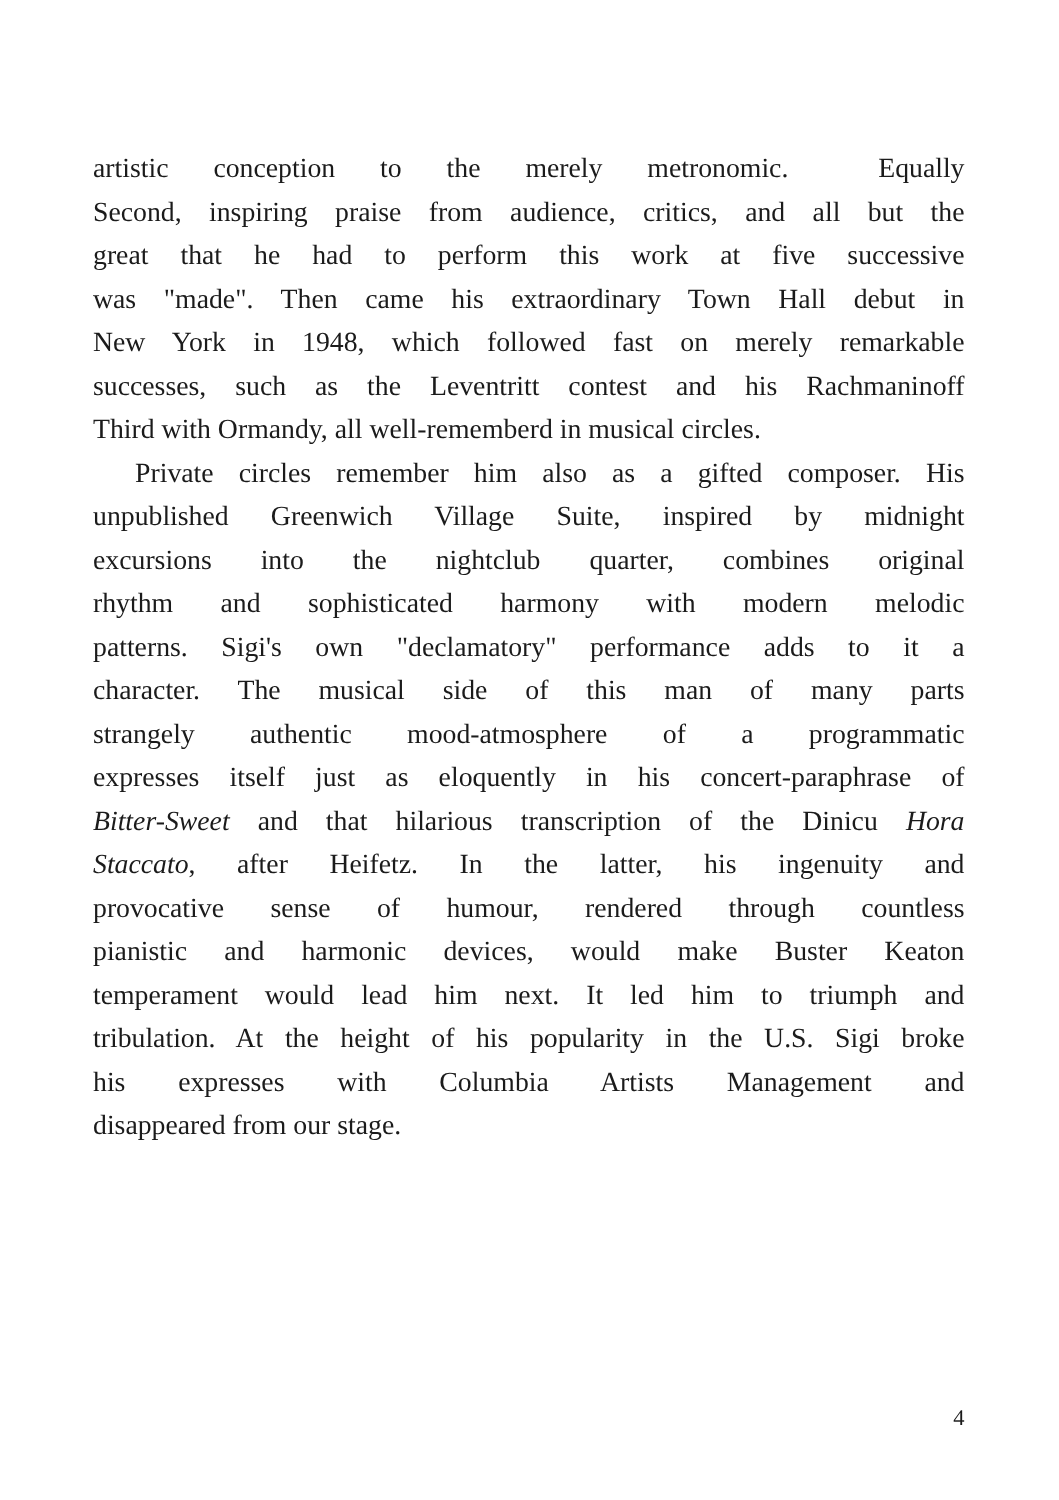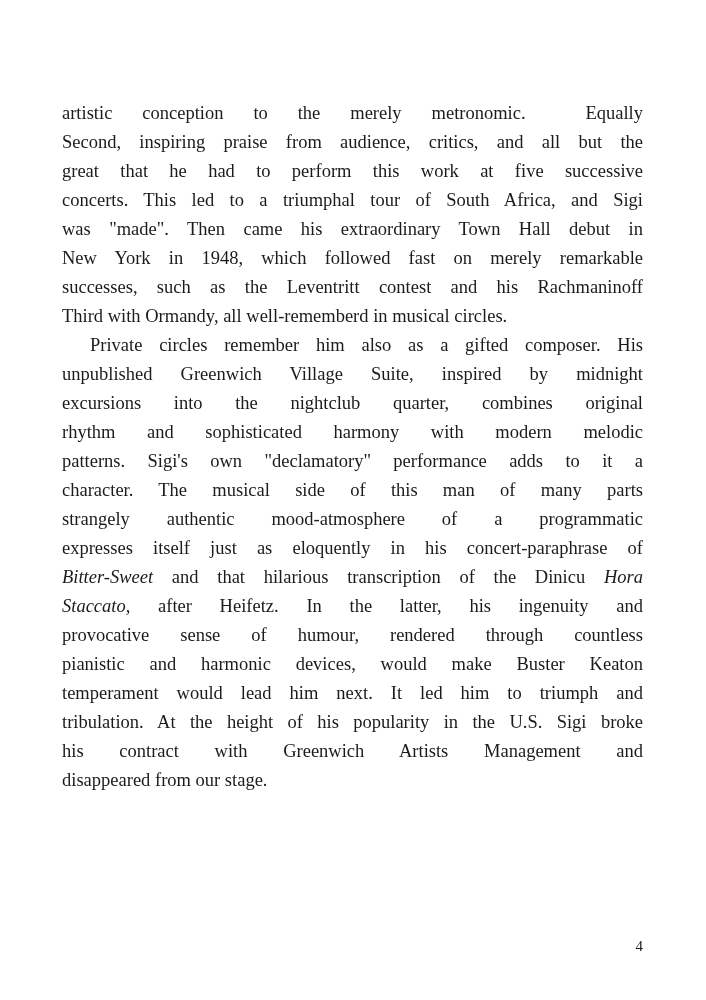--- a/index.html
+++ b/index.html
@@ -58,39 +58,38 @@
 </style>
 </head>
 <body>
 
 <div class="page">
   <div class="text-block">
       <div class="para">
         <div class="line"><span>artistic conception to the merely metronomic.&nbsp; Equally</span></div>
         <div class="line"><span>Second, inspiring praise from audience, critics, and all but the</span></div>
         <div class="line"><span>great that he had to perform this work at five successive</span></div>
-        <div class="line"><span>concerts. This led to a triumphal tour of South Africa, and Sigi</span></div>
         <div class="line"><span>was "made". Then came his extraordinary Town Hall debut in</span></div>
         <div class="line"><span>New York in 1948, which followed fast on merely remarkable</span></div>
         <div class="line"><span>successes, such as the Leventritt contest and his Rachmaninoff</span></div>
         <div class="line last"><span>Third with Ormandy, all well-rememberd in musical circles.</span></div>
       </div>
       <div class="para">
         <div class="line indent"><span>Private circles remember him also as a gifted composer. His</span></div>
         <div class="line"><span>unpublished Greenwich Village Suite, inspired by midnight</span></div>
         <div class="line"><span>excursions into the nightclub quarter, combines original</span></div>
         <div class="line"><span>rhythm and sophisticated harmony with modern melodic</span></div>
         <div class="line"><span>patterns. Sigi's own "declamatory" performance adds to it a</span></div>
         <div class="line"><span>character. The musical side of this man of many parts</span></div>
         <div class="line"><span>strangely authentic mood-atmosphere of a programmatic</span></div>
         <div class="line"><span>expresses itself just as eloquently in his concert-paraphrase of</span></div>
         <div class="line"><span class="italic">Bitter-Sweet</span><span> and that hilarious transcription of the Dinicu </span><span class="italic">Hora</span></div>
         <div class="line"><span class="italic">Staccato</span><span>, after Heifetz. In the latter, his ingenuity and</span></div>
         <div class="line"><span>provocative sense of humour, rendered through countless</span></div>
         <div class="line"><span>pianistic and harmonic devices, would make Buster Keaton</span></div>
         <div class="line"><span>temperament would lead him next. It led him to triumph and</span></div>
         <div class="line"><span>tribulation. At the height of his popularity in the U.S. Sigi broke</span></div>
-        <div class="line"><span>his contract with Greenwich Artists Management and</span></div>
+        <div class="line"><span>his expresses with Columbia Artists Management and</span></div>
         <div class="line last"><span>disappeared from our stage.</span></div>
       </div>
     </div>
   <div class="page-number">4</div>
 </div>
 
 </body></html>

